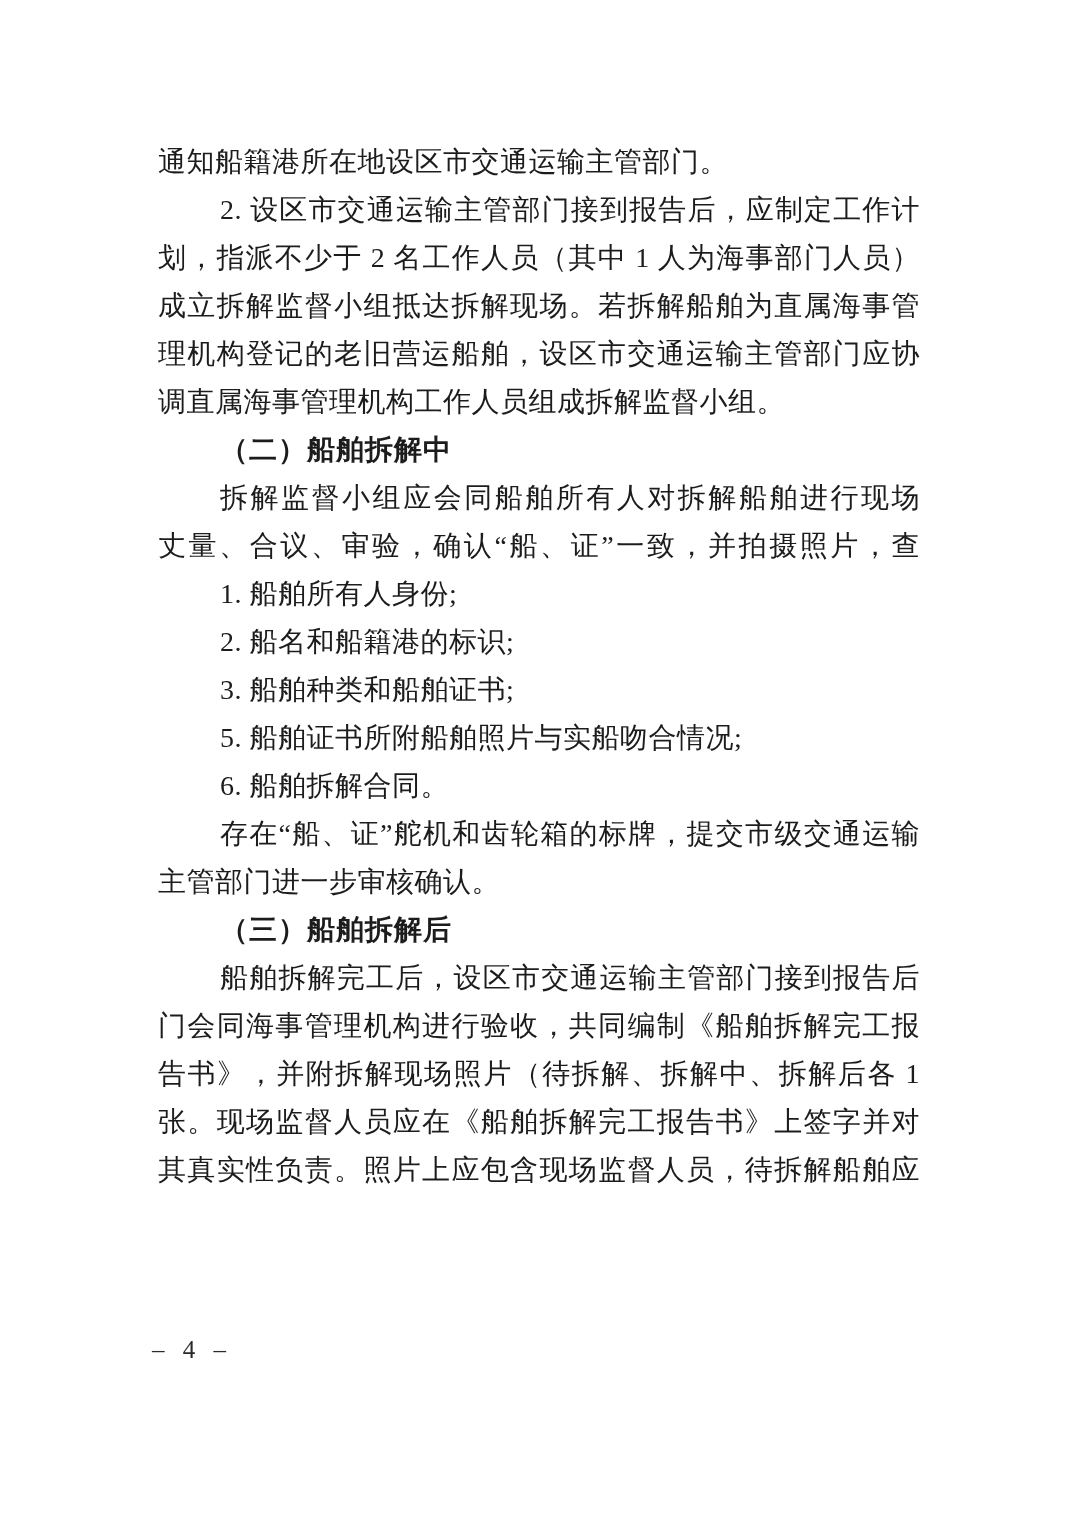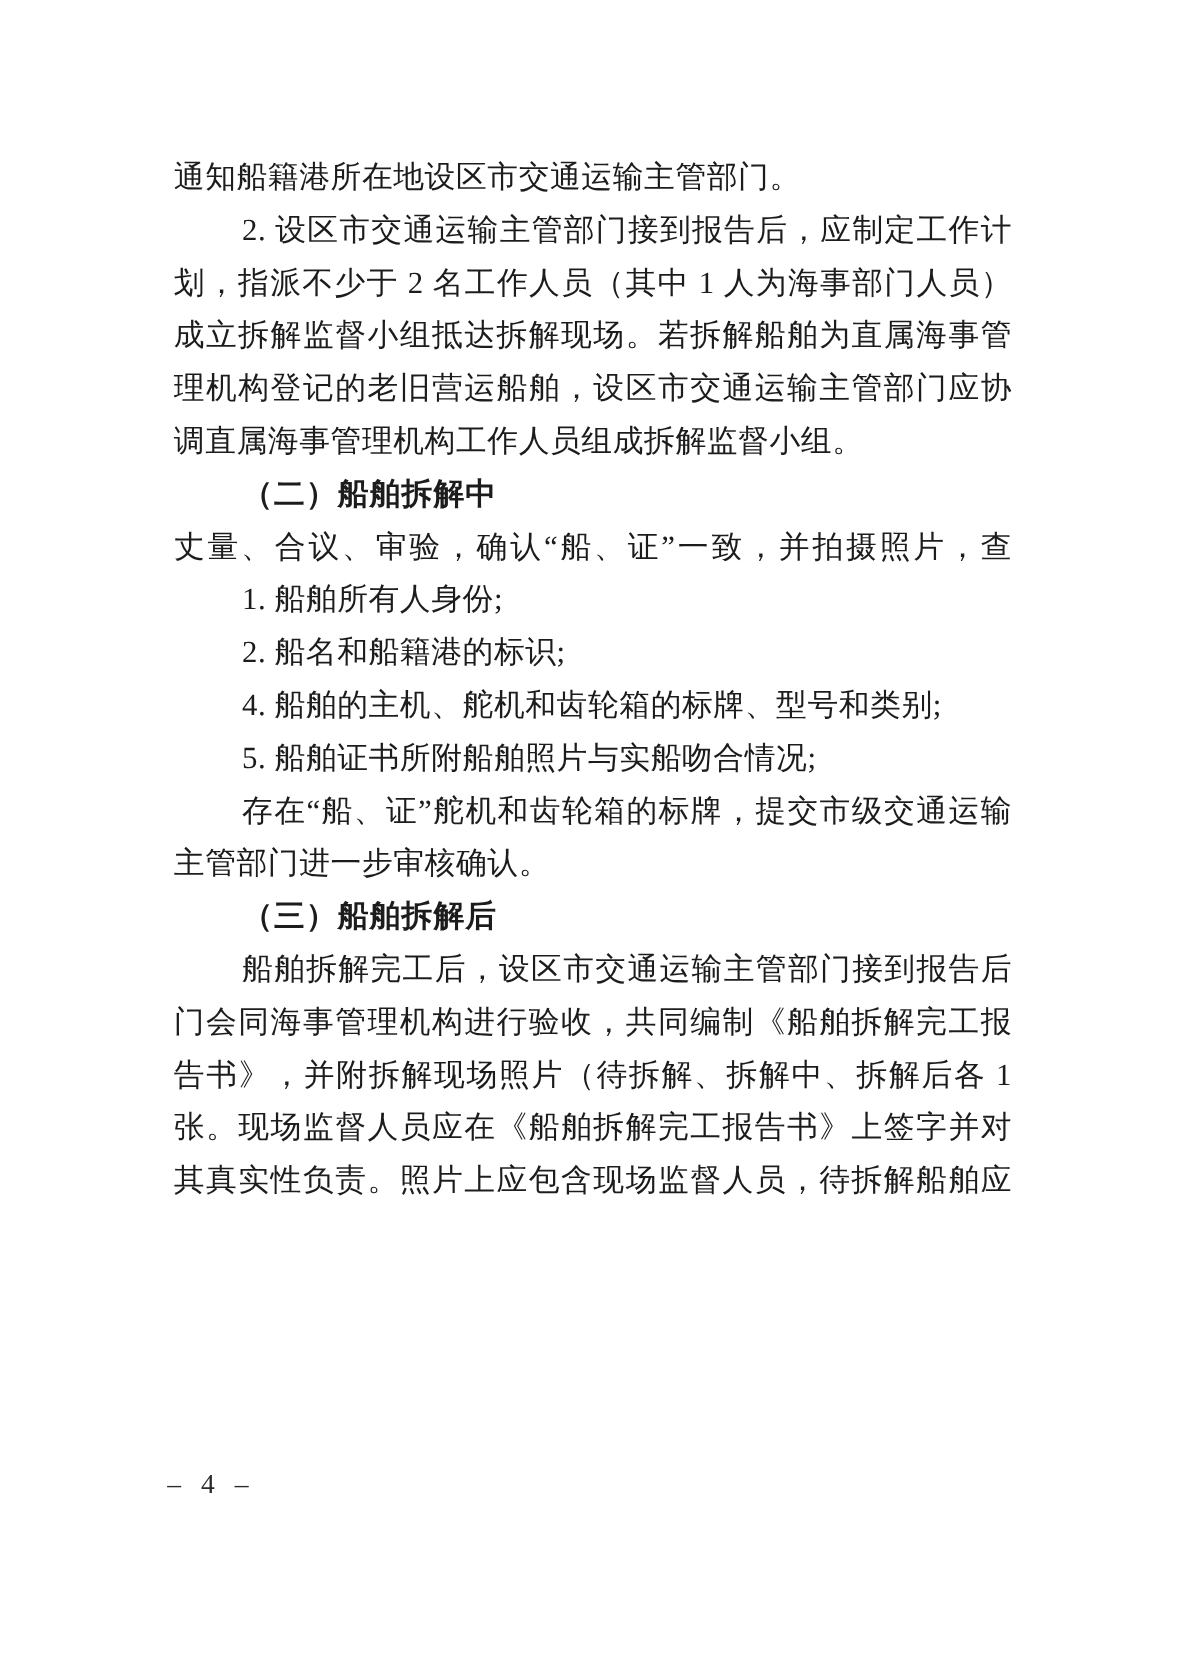--- a/index.html
+++ b/index.html
@@ -65,25 +65,27 @@
 
 <div class="page">
   <div class="content">
     <div class="ln">通知船籍港所在地设区市交通运输主管部门。</div>
     <div class="ln fill ind">2. 设区市交通运输主管部门接到报告后，应制定工作计</div>
     <div class="ln fill">划，指派不少于 2 名工作人员（其中 1 人为海事部门人员）</div>
     <div class="ln fill">成立拆解监督小组抵达拆解现场。若拆解船舶为直属海事管</div>
     <div class="ln fill">理机构登记的老旧营运船舶，设区市交通运输主管部门应协</div>
     <div class="ln">调直属海事管理机构工作人员组成拆解监督小组。</div>
     <div class="ln ind hd">（二）船舶拆解中</div>
+    <div class="ln fill ind">拆解监督小组应会同船舶所有人对拆解船舶进行现场</div>
     <div class="ln fill">丈量、合议、审验，确认“船、证”一致，并拍摄照片，查</div>
     <div class="ln ind">1. 船舶所有人身份;</div>
     <div class="ln ind">2. 船名和船籍港的标识;</div>
-    <div class="ln ind">4. 船舶的主机、舵机和齿轮箱的标牌、型号和类别;</div>
+    <div class="ln ind">3. 船舶种类和船舶证书;</div>
     <div class="ln ind">5. 船舶证书所附船舶照片与实船吻合情况;</div>
+    <div class="ln ind">6. 船舶拆解合同。</div>
     <div class="ln fill ind">存在“船、证”舵机和齿轮箱的标牌，提交市级交通运输</div>
     <div class="ln">主管部门进一步审核确认。</div>
     <div class="ln ind hd">（三）船舶拆解后</div>
     <div class="ln fill ind">船舶拆解完工后，设区市交通运输主管部门接到报告后</div>
     <div class="ln fill">门会同海事管理机构进行验收，共同编制《船舶拆解完工报</div>
     <div class="ln fill">告书》，并附拆解现场照片（待拆解、拆解中、拆解后各 1</div>
     <div class="ln fill">张。现场监督人员应在《船舶拆解完工报告书》上签字并对</div>
     <div class="ln fill">其真实性负责。照片上应包含现场监督人员，待拆解船舶应</div>
   </div>
   <div class="pageno">– 4 –</div>

